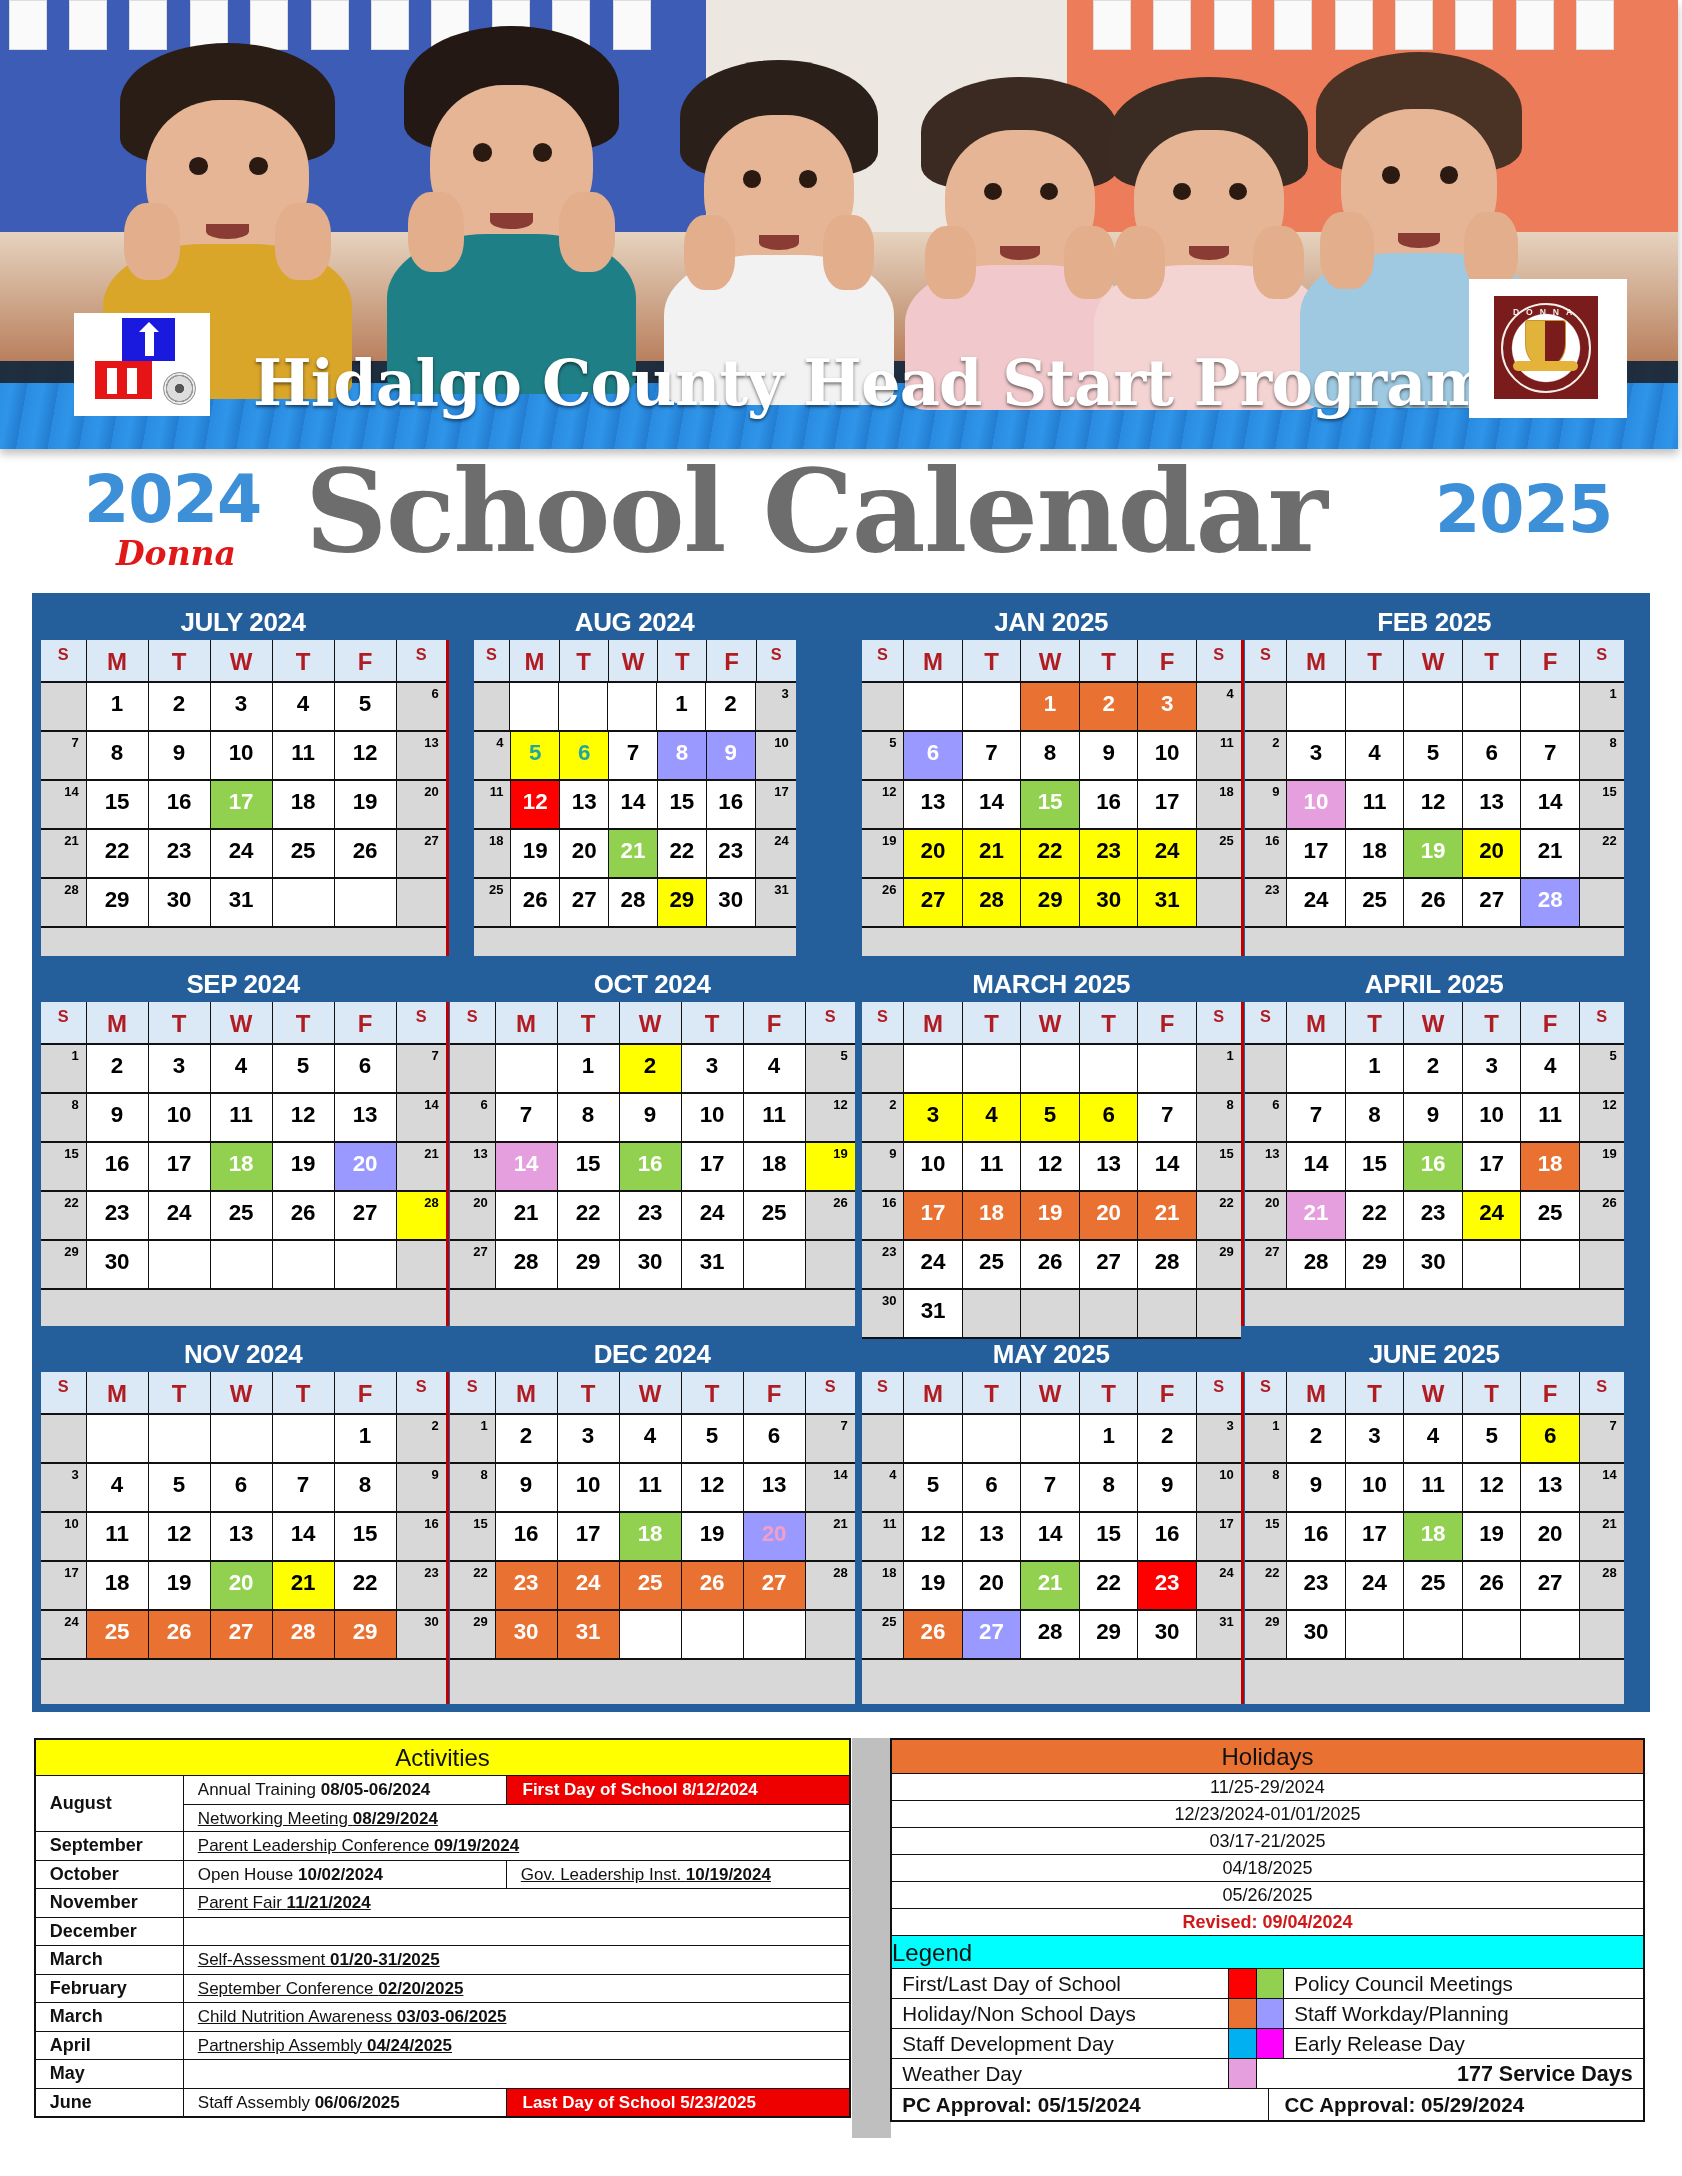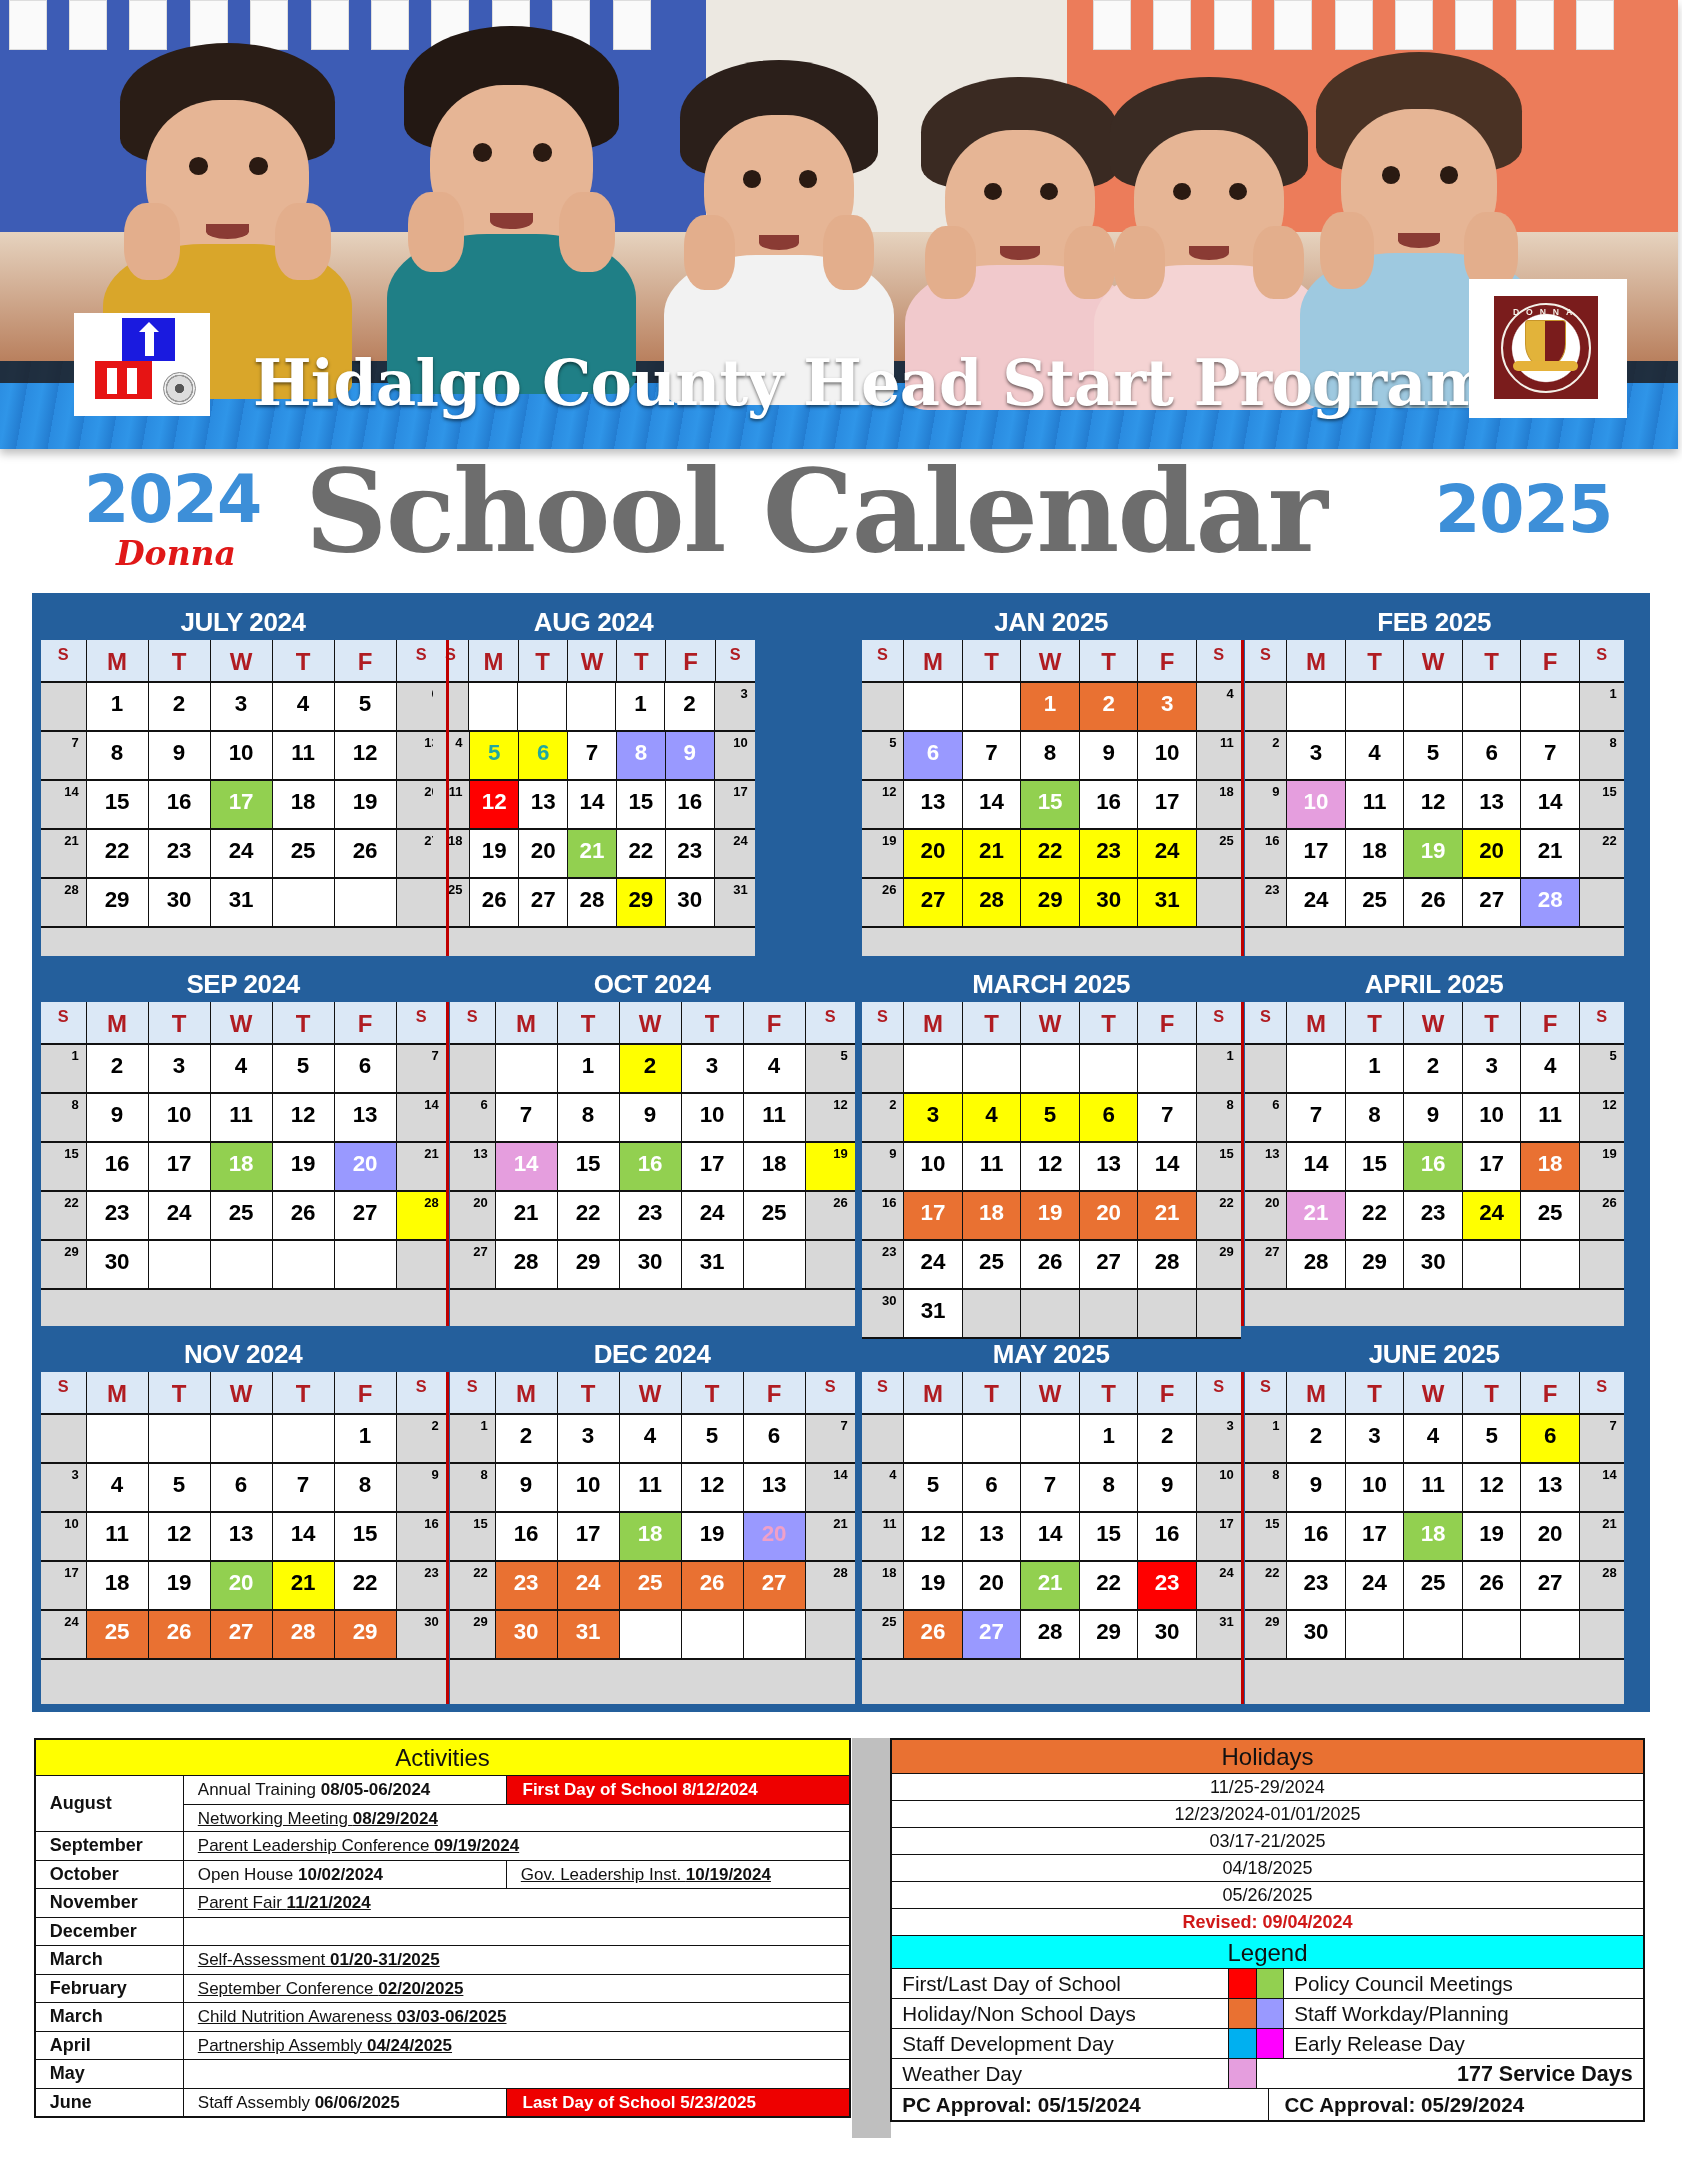--- a/index.html
+++ b/index.html
@@ -117,21 +117,21 @@
   .act-cell.full { flex:1;text-decoration:underline; }
   .act-cell.red { flex:1; background:#ee0000; color:#fff; font-weight:bold; padding-left:15.5px; }
   .act-cell b { font-weight:bold; }
   .gray-sep { position:absolute; left:852px; top:1738px; width:39px; height:400px; background:#bfbfbf; }
 
   
   .hol-table { position:absolute; left:890px; top:1738px; width:755px; border:2.6px solid #111; background:#fff; }
   .hol-head { height:34px; background:#e97132; color:#111; text-align:center; font-size:24px; line-height:34px; border-bottom:1.7px solid #111; }
   .hol-row { height:27px; text-align:center; font-size:18px; line-height:27px; border-bottom:1.7px solid #111; color:#111; }
   .hol-row.revised { color:#d01818; font-weight:bold; }
-  .leg-head { height:33px; background:#00ffff; color:#111; text-align:center; font-size:24px; line-height:33px; border-bottom:1.7px solid #111; }
+  .leg-head { height:33px; background:#00ffff; color:#111; font-size:24px; line-height:33px; border-bottom:1.7px solid #111; }
   .leg-row { display:flex; height:30px; border-bottom:1.7px solid #111; }
   .leg-label { width:336px; font-size:20.6px; line-height:30px; padding-left:10.3px; color:#111; white-space:nowrap; }
   .swatch { width:27.5px; border-left:1.7px solid #111; }
   .leg-label.r { width:auto; flex:1; padding-left:10.3px; border-left:1.7px solid #111; }
   .leg-right-bold { flex:1; text-align:right; padding-right:10.3px; font-weight:bold; font-size:21.5px; line-height:30px; border-left:1.7px solid #111; color:#111; }
   .approval-row { display:flex; height:31px; }
   .approval { font-weight:bold; font-size:20.6px; line-height:31px; padding-left:10.3px; color:#111; }
   .approval.a1 { width:377px; border-right:1.7px solid #111; }
   .approval.a2 { flex:1; padding-left:15.5px; }
 </style>
@@ -314,21 +314,21 @@
               <div class="day wd" style="width: 62px;">29</div>
               <div class="day wd" style="width: 62px;">30</div>
               <div class="day wd" style="width: 62px;">31</div>
               <div class="day blank" style="width: 62px;"></div>
               <div class="day blank" style="width: 62px;"></div>
               <div class="day empty-we" style="width: 49px;"></div>
             </div>
             <div class="filler" style="height: 27.5px;"></div>
           </div>
         </div>
-        <div class="month" style="left: 392px; width: 322px;">
+        <div class="month" style="left: 433px; width: 322px;">
           <div class="month-title">AUG 2024</div>
           <div class="grid" style="height: 316px;">
             <div class="dow-row">
               <div class="dow we" style="width: 46px;">S</div>
               <div class="dow wd" style="width: 62px;">M</div>
               <div class="dow wd" style="width: 62px;">T</div>
               <div class="dow wd" style="width: 62px;">W</div>
               <div class="dow wd" style="width: 62px;">T</div>
               <div class="dow wd" style="width: 62px;">F</div>
               <div class="dow we" style="width: 49px;">S</div>

